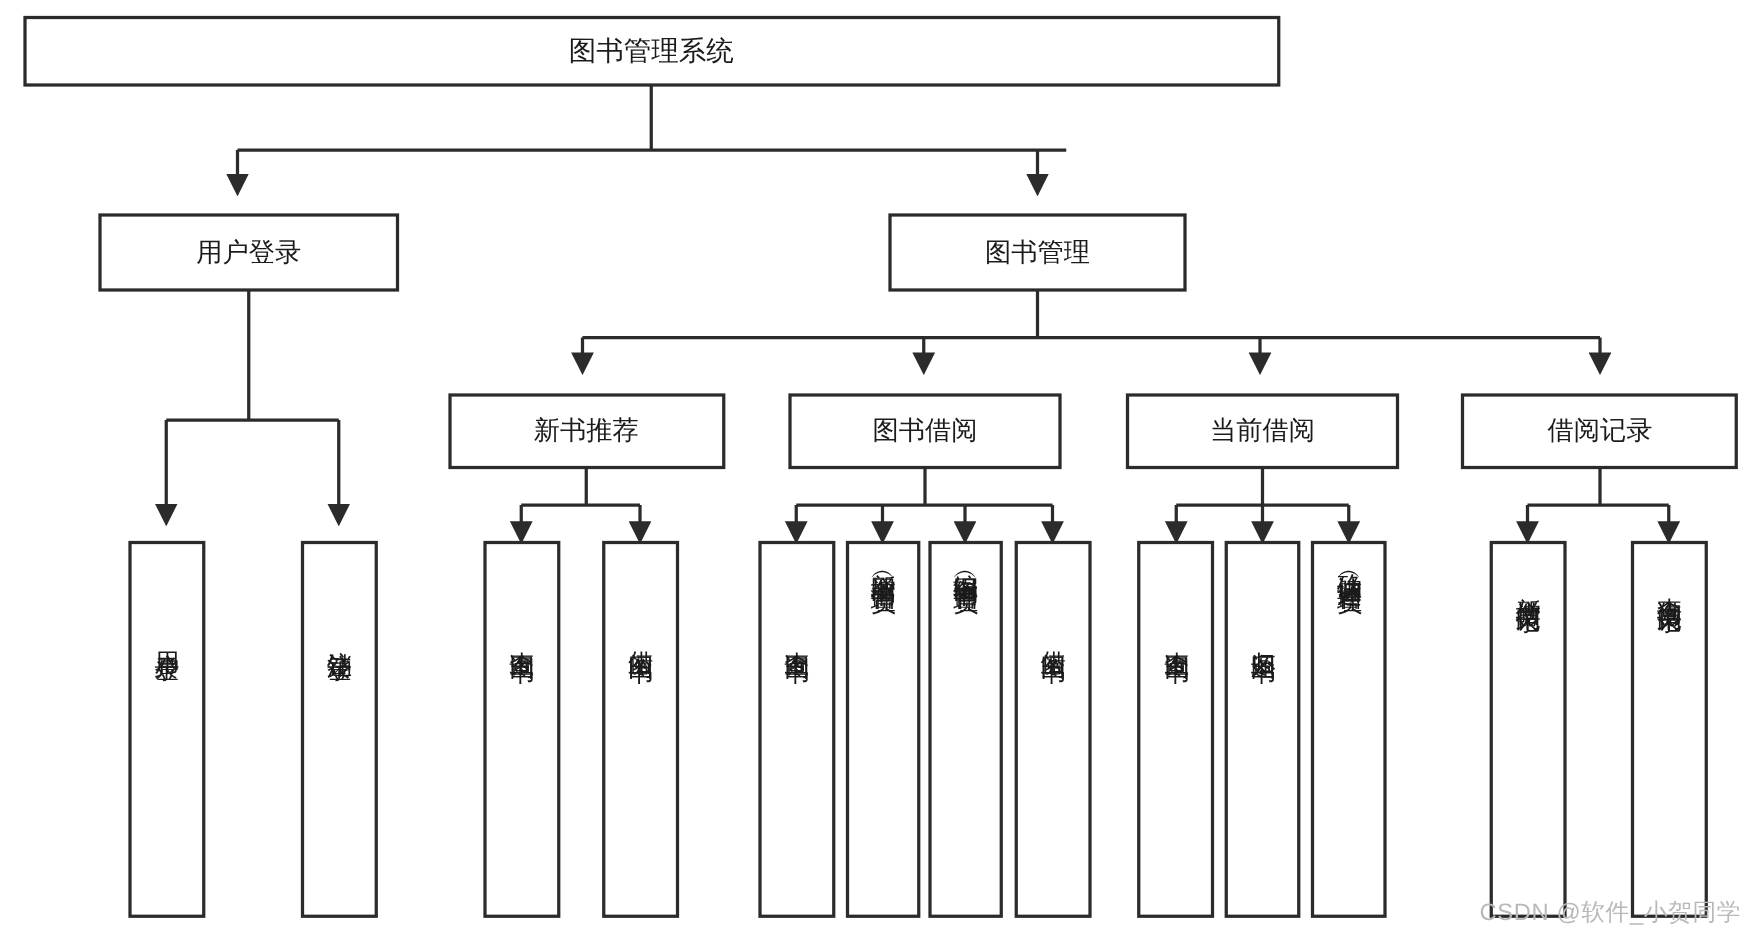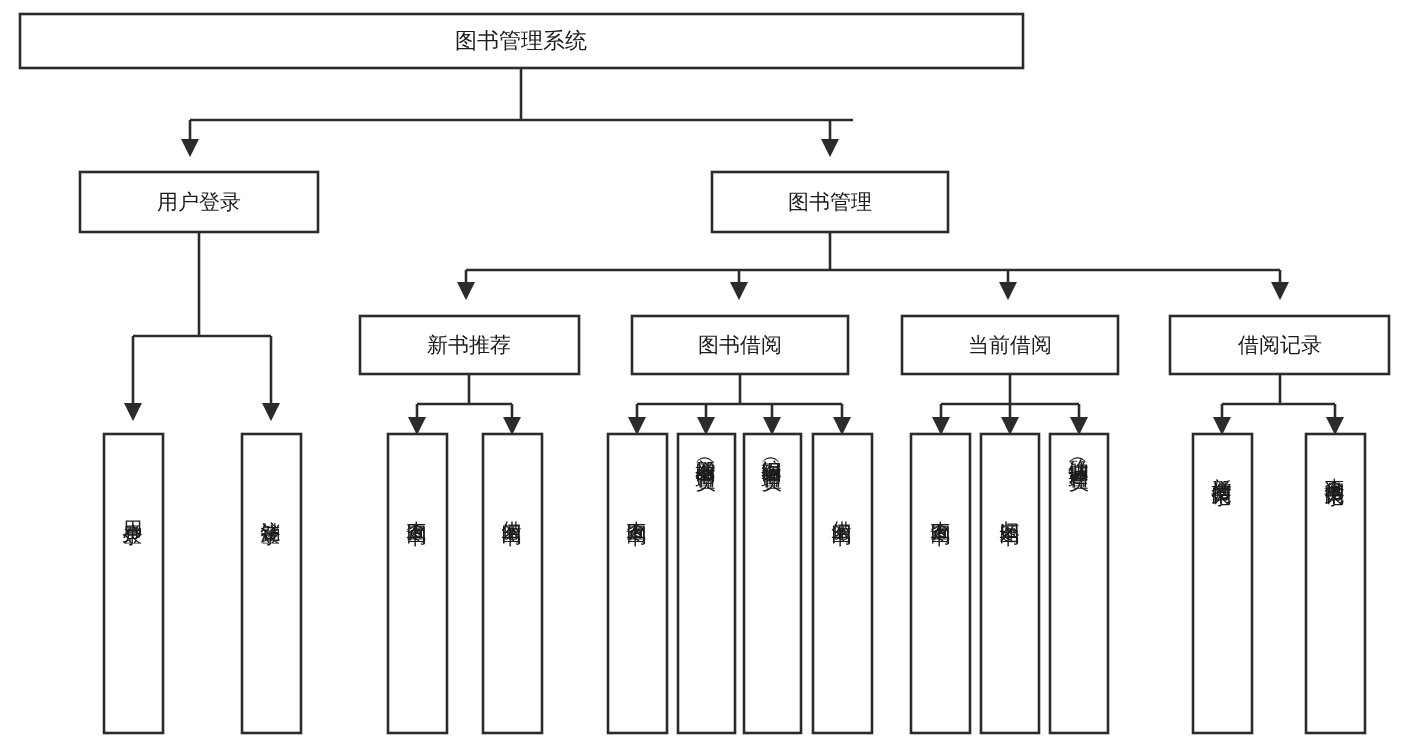--- a/index.html
+++ b/index.html
@@ -209,14 +209,15 @@
   <div class="leaf-label" style="left:772px; top:443px;">编辑图书（管理员）</div>
   <div class="leaf-label" style="left:842px; top:505px;">借阅图书</div>
 
   <div class="leaf-label" style="left:941px; top:505px;">查询图书</div>
   <div class="leaf-label" style="left:1010px; top:505px;">归还图书</div>
   <div class="leaf-label" style="left:1079px; top:443px;">确认归还（管理员）</div>
 
   <div class="leaf-label" style="left:1222px; top:462px;">新增借阅记录</div>
   <div class="leaf-label" style="left:1335px; top:462px;">查询借阅记录</div>
 
+  <div class="watermark">CSDN @软件_小贺同学</div>
 
 </div>
 
 </body></html>

